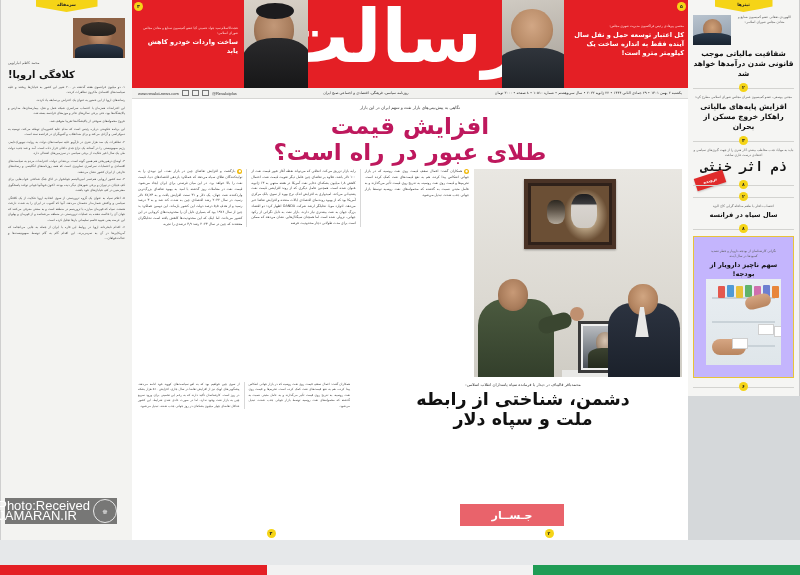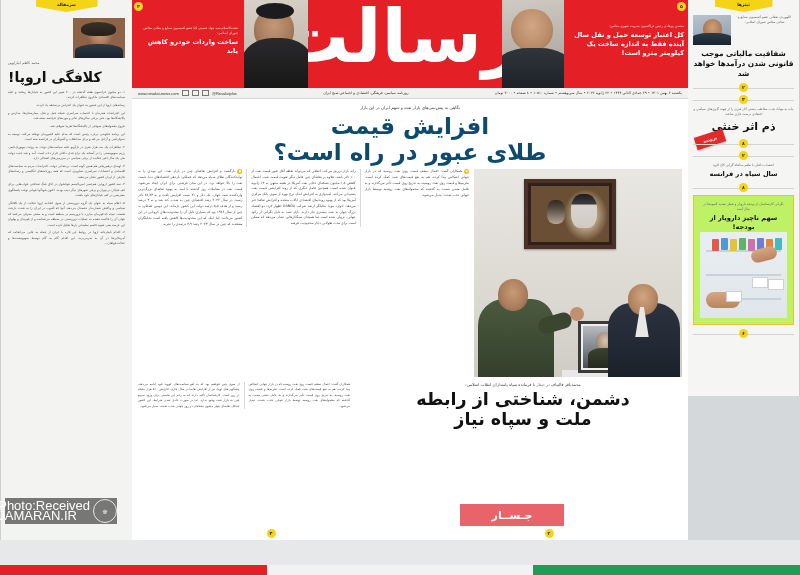--- a/index.html
+++ b/index.html
@@ -37,21 +37,21 @@
     content:"";position:absolute;left:8px;top:4px;width:35px;height:14px;
     background:linear-gradient(180deg,#3a3028 0%,#23201d 100%);
     border-radius:50% 50% 38% 38%;
   }
   #ed-photo::after{
     content:"";position:absolute;left:2px;bottom:0;width:48px;height:14px;
     background:linear-gradient(180deg,#2e3a4a 0%,#1b232d 100%);
     border-radius:46% 46% 0 0;
   }
   #ed-author{font-size:3.6px;color:#555;text-align:left;margin:3px 0 4px 0;}
-  #ed-title{font-size:14px;font-weight:bold;color:#111;text-align:left;margin:0 0 5px 0;letter-spacing:-0.2px;}
+  #ed-title{font-size:10px;font-weight:bold;color:#111;text-align:left;margin:0 0 5px 0;letter-spacing:-0.2px;}
   .ed-para{margin:0 0 2.4px 0;}
 
   
   #jamaran{
     position:absolute;left:4px;bottom:16px;width:112px;height:26px;
     background:rgba(70,70,70,.72);display:flex;align-items:center;gap:3px;
     padding-left:3px;box-sizing:border-box;
   }
   #jamaran .jm-seal{
     width:22px;height:22px;border-radius:50%;border:1.2px solid #e8e8e8;
@@ -125,21 +125,21 @@
   }
   #ds-right{white-space:nowrap;}
   #ds-mid{white-space:nowrap;}
   #ds-left{display:flex;align-items:center;gap:3px;font-family:"Liberation Sans",sans-serif;direction:ltr;font-size:4px;color:#333;}
   #ds-left .sico{width:5px;height:4px;border:.6px solid #777;display:inline-block;}
 
   
   #main-article{padding:4px 6px 0 6px;box-sizing:border-box;}
   #kicker-top{font-size:4.2px;color:#333;text-align:center;margin:2px 0 3px 0;}
   #headline-top{
-    font-size:23px;line-height:26px;font-weight:bold;color:#0c4a6e;text-align:center;
+    font-size:23px;line-height:26px;font-weight:bold;color:#be185d;text-align:center;
     margin:0 0 4px 0;letter-spacing:-0.4px;
   }
   #art-grid{display:flex;gap:5px;align-items:flex-start;}
   #art-photo{
     width:208px;height:208px;flex:0 0 auto;position:relative;overflow:hidden;
     background:linear-gradient(180deg,#e9e7e2 0%,#dcd9d2 62%,#cfccc4 100%);
   }
   .frame-big{
     position:absolute;left:50px;top:10px;width:92px;height:70px;
     background:#2f211a;border:4px solid #4a3326;box-sizing:border-box;
@@ -266,21 +266,21 @@
   .side-sep{
     display:flex;align-items:center;justify-content:center;margin:3px 0;position:relative;
   }
   .side-sep .line{position:absolute;left:0;right:0;top:50%;height:1px;background:#d3d3d0;}
   .side-sep .pgbadge{position:relative;z-index:2;}
   .stamp{
     position:absolute;left:2px;top:26px;width:30px;height:13px;background:#e02b2b;color:#fff;
     font-size:4.4px;font-weight:bold;display:flex;align-items:center;justify-content:center;
     transform:rotate(-18deg);box-shadow:0 1px 2px rgba(0,0,0,.2);
   }
-  .pharm-box{border:1px solid #e8c33a;padding:6px;margin-top:3px;background:#bef264;}
+  .pharm-box{border:1px solid #e8c33a;padding:12px;margin-top:3px;background:#c4b5fd;}
   .pharm-img{
     width:100%;height:86px;position:relative;overflow:hidden;
     background:linear-gradient(180deg,#e9eef2 0%,#dfe6ea 100%);
   }
   .shelf{position:absolute;left:6px;right:6px;height:2px;background:#c9d2d8;}
   .pill{position:absolute;width:7px;height:12px;border-radius:1px;}
   .hand-c{
     position:absolute;left:6px;bottom:10px;width:34px;height:16px;border-radius:8px;
     background:linear-gradient(180deg,#d6a683 0%,#b9855f 100%);
   }
@@ -411,21 +411,21 @@
             <span class="bullet-y">●</span><span>بازگشت و افزایش تقاضای چین در بازار نفت، این نویدی را به تولیدکنندگان طلای سیاه می‌دهد که عملکرد بازدهی اقتصادهای دنیا، قیمت نفت را بالا خواهد برد. در این میان فرصتی برای ایران ایجاد می‌شود. قیمت نفت در معاملات روز گذشته با امید به بهبود تقاضای بزرگ‌ترین واردکننده نفت جهان، یک دلار و ۳۱ سنت افزایش یافت و به ۸۷٫۲۳ دلار رسید. در سال ۲۰۲۲ رشد اقتصادی چین به شدت کند شد و به ۳ درصد رسید و از هدف ۵٫۵ درصد دولت این کشور بازماند. این دومین عملکرد بد چین از سال ۱۹۷۶ بود که بسیاری دلیل آن را محدودیت‌های کرونایی در این کشور می‌دانند. اما اینک که این محدودیت‌ها کاهش یافته است تحلیلگران معتقدند که چین در سال ۲۰۲۳ رشد ۴٫۹ درصدی را تجربه</span>
           </div>
         </div>
       </div>
 
       <div id="lower-art">
         <div id="lower-left">
           <div id="kicker-bot" class="rtl">محمدباقر قالیباف در دیدار با فرمانده سپاه پاسداران انقلاب اسلامی:</div>
           <div id="headline-bot" class="rtl">
             <div>دشمن، شناختی از رابطه</div>
-            <div>ملت و سپاه نیاز</div>
+            <div>ملت و سپاه دلار</div>
           </div>
         </div>
         <div class="cols rtl" style="flex:0 0 212px;">
           <div class="col tiny">
             <span>همکاران گفت: اعمال سقف قیمت روی نفت روسیه که در بازار جهانی انعکاس پیدا کرده، هم به نفع قیمت‌های نفت کمک کرده است. تحریم‌ها و قیمت روی نفت روسیه، به تدریج روی قیمت تأثیر می‌گذارند و به عامل مثبتی نسبت به گذشته که محموله‌های نفت روسیه توسط بازار جهانی جذب شدند، تبدیل می‌شود.</span>
           </div>
           <div class="col-sep"></div>
           <div class="col tiny">
             <span>از سوی چین خواهیم بود که به لغو سیاست‌های کووید خود ادامه می‌دهد. پیشگویی‌های اوپک نیز از افزایش تقاضا در سال جاری، افزایش ۵۱۰ هزار بشکه در روز است. کارشناسان تأکید دارند که به رغم این تخمینی برای ورود سریع چین به بازار نفت وجود ندارد. اما در صورت عادی شدن شرایط، این کشور حداقل تقاضای چهار میلیون بشکه‌ای در روز جهانی جذب شدند، تبدیل می‌شود.</span>
           </div>
@@ -448,28 +448,32 @@
       <div class="side-photo"></div>
       <div class="side-kicker">اللهوردی دهقانی عضو کمیسیون صنایع و معادن مجلس شورای اسلامی:</div>
       <div style="clear:both"></div>
       <div class="side-head">شفافیت مالیاتی موجب قانونی شدن درآمدها خواهد شد</div>
     </div>
     <div class="side-sep">
       <span class="line"></span>
       <span class="pgbadge rtl">۲</span>
     </div>
 
+    <div class="side-item rtl">
+      <div class="side-kicker">مجتبی یوسفی، عضو کمیسیون عمران مجلس شورای اسلامی مطرح کرد:</div>
+      <div class="side-head">افزایش پایه‌های مالیاتی راهکار خروج مسکن از بحران</div>
+    </div>
     <div class="side-sep">
       <span class="line"></span>
       <span class="pgbadge rtl">۳</span>
     </div>
 
     <div class="side-item rtl" style="position:relative;">
       <div class="side-kicker">نباید به مهاباد جذب مخاطب بیشتر، آثار هنری را از جهت گیری‌های سیاسی و اعتقادی درست عاری ساخت</div>
-      <div class="side-head" style="font-size:11px;line-height:16px;">ذم اثر خنثی</div>
+      <div class="side-head" style="font-size:13px;line-height:16px;font-family:Liberation Mono, monospace;">ذم اثر خنثی</div>
       <div class="stamp rtl">پرونده</div>
     </div>
     <div class="side-sep">
       <span class="line"></span>
       <span class="pgbadge rtl">۸</span>
     </div>
 
     <div class="side-sep">
       <span class="line"></span>
       <span class="pgbadge rtl">۲</span>

